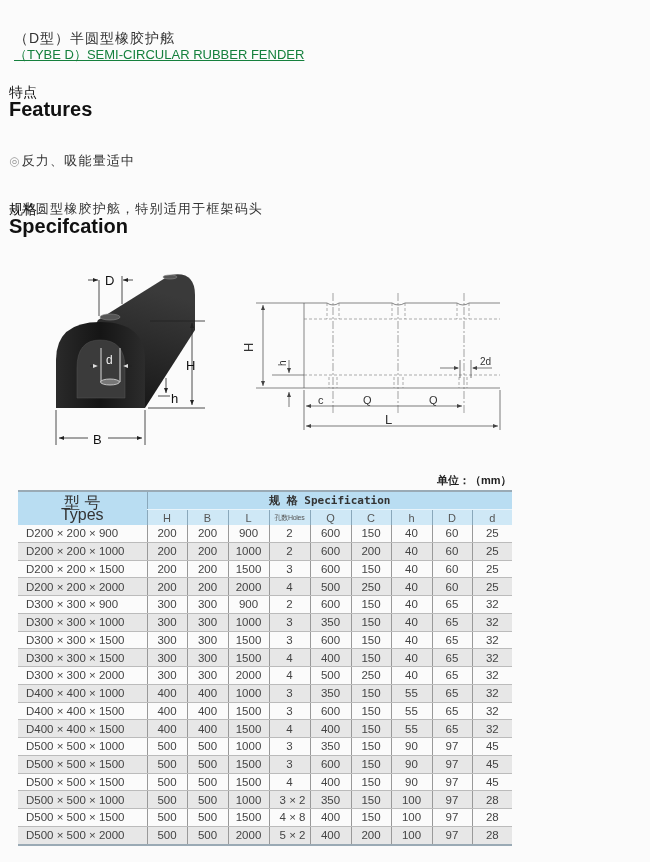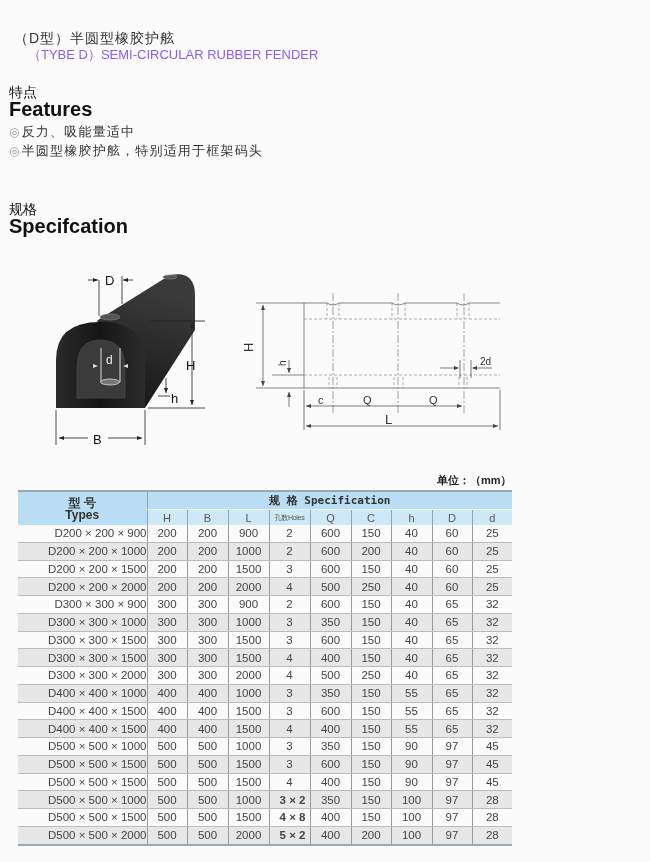--- a/index.html
+++ b/index.html
@@ -1,41 +1,41 @@
 <!DOCTYPE html>
 <html><head>
 <meta charset="utf-8">
 <style>
   html, body { margin:0; padding:0; }
   body { width:650px; height:862px; background:#fbfbfb; position:relative; overflow:hidden;
          font-family:"Liberation Sans", "DejaVu Sans", sans-serif; color:#222; }
   .abs { position:absolute; }
   .title-cn { left:14px; top:30px; font-size:14px; color:#333; letter-spacing:1px; white-space:nowrap; }
-  .title-en { left:28px; top:46px; font-size:13px; color:#8b5cf6; white-space:nowrap; }
+  .title-en { left:14px; top:46px; font-size:13px; color:#15803d; white-space:nowrap;text-decoration:underline; }
   .sec-cn { font-size:14px; color:#111; }
   .sec-en { font-size:20px; font-weight:bold; color:#111; }
-  .feat { font-size:13px; color:#333; letter-spacing:1.2px; white-space:nowrap; }
+  .feat { font-size:13px; color:#333; letter-spacing:1.2px; white-space:nowrap;margin-top:29px; }
   .feat .bullet { color:#999; font-size:12px; margin-right:1px; }
   .unit { left:437px; top:473px; font-size:11px; color:#222; font-weight:bold; white-space:nowrap; }
   table.spec { position:absolute; left:18px; top:490px; width:494px; border-collapse:collapse; table-layout:fixed;
                font-size:11.5px; color:#444; }
   table.spec th { background:#b9ddf2; font-weight:normal; padding:0; text-align:center; color:#333;
                   border-left:1px solid #8aa8bb; }
   table.spec th.top { height:17px; border-bottom:1px solid #e8f3fa; font-family:"DejaVu Sans Mono", monospace; font-weight:bold; font-size:11px; }
-  table.spec th.types { line-height:12px; font-weight:bold; font-size:12px; border-left:none; }
+  table.spec th.types { line-height:12px; font-weight:normal; font-size:16px; border-left:none; }
   table.spec th.sub { height:15px; background:#cfe8f6; font-size:11px; color:#555; }
   table.spec th.sub.holes { font-size:7px; letter-spacing:-0.3px; }
   table.spec td { height:16.75px; padding:0; text-align:center; border-left:1px solid #999; line-height:16px; }
-  table.spec td.type { text-align:right; padding-left:8px; border-left:none; white-space:nowrap; }
+  table.spec td.type { text-align:left; padding-left:8px; border-left:none; white-space:nowrap; }
   table.spec tr.row td { border-bottom:1px solid #bbb; }
   table.spec tr.row:nth-child(even) td { background:#e7e7e7; }
   table.spec tr.row:nth-child(odd) td { background:#fbfbfb; }
   table.spec thead tr:first-child th { border-top:2px solid #9aaab5; }
   table.spec tr.row:last-child td { border-bottom:2px solid #9aaab5; }
-  td.holes2 { text-align:left; padding-left:6px !important;font-weight:bold; }
+  td.holes2 { text-align:left; padding-left:6px !important; }
 </style>
 </head>
 <body>
 
 <div class="abs title-cn">（D型）半圆型橡胶护舷</div>
 <div class="abs title-en">（TYBE D）SEMI-CIRCULAR RUBBER FENDER</div>
 
 <div class="abs sec-cn" style="left:9px; top:84px;">特点</div>
 <div class="abs sec-en" style="left:9px; top:98px;text-align:center;">Features</div>
 <div class="abs" style="left:9px; top:123px;">

